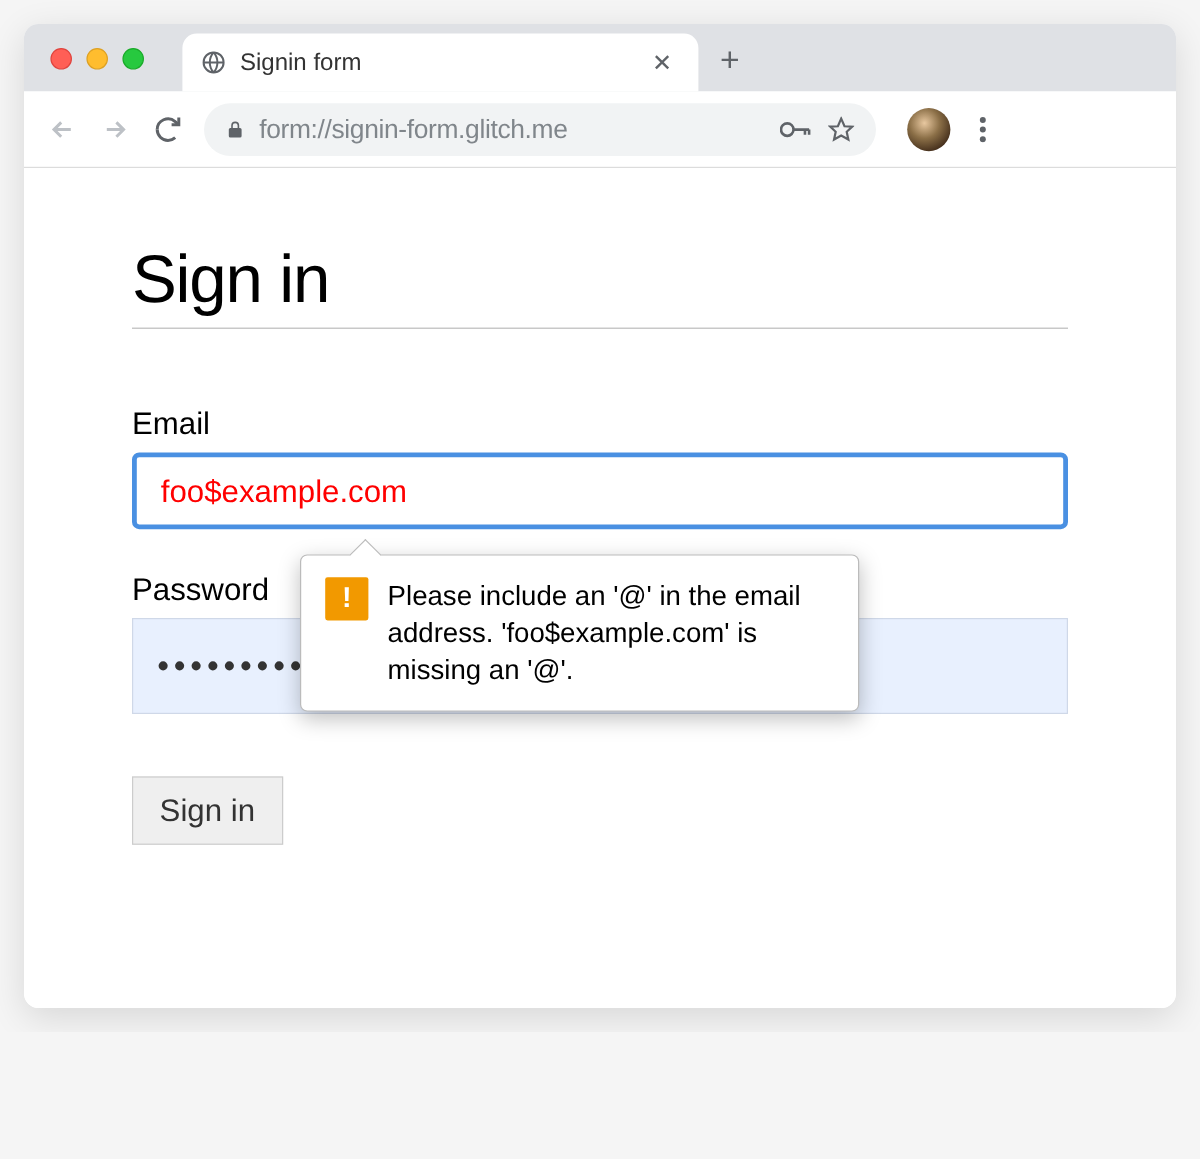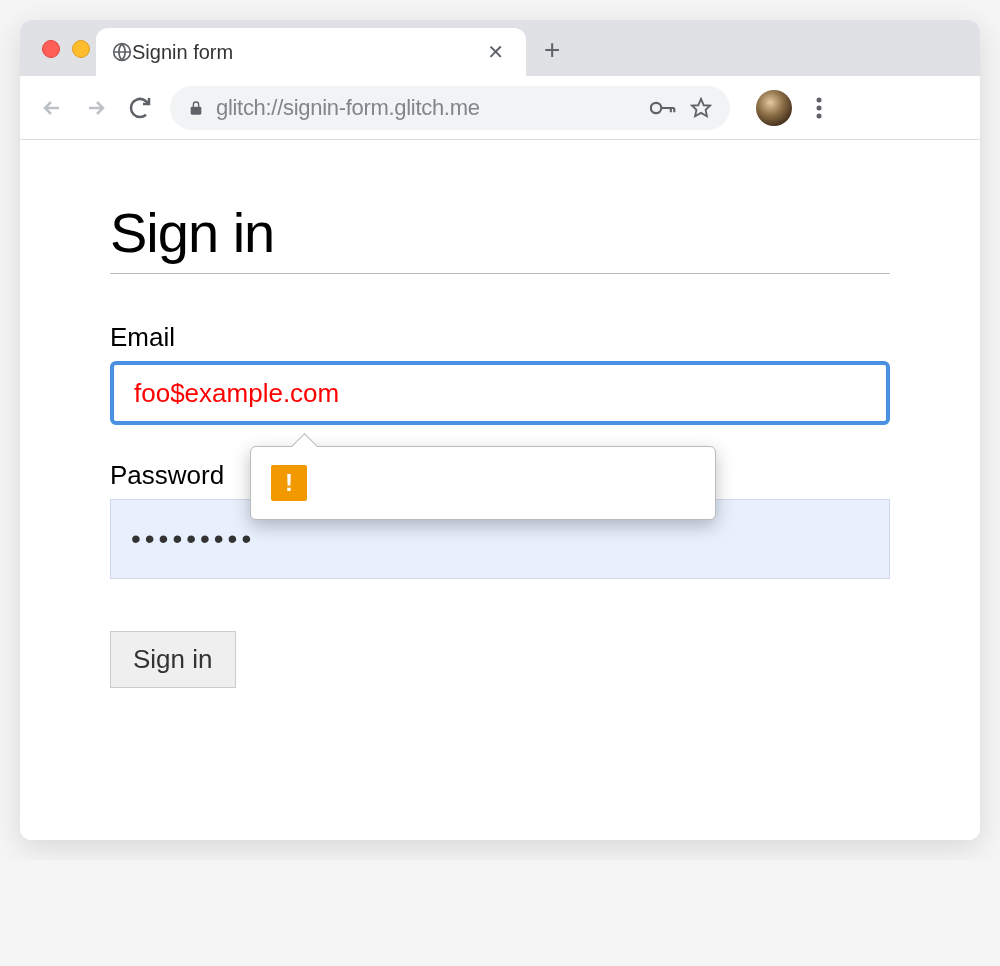--- a/index.html
+++ b/index.html
@@ -45,28 +45,29 @@
       width: 18px;
       height: 18px;
       border-radius: 50%;
     }
     
     .tl-red { background: #ff5f56; border: 1px solid #e0443e; }
     .tl-yellow { background: #ffbd2e; border: 1px solid #dea123; }
     .tl-green { background: #27c93f; border: 1px solid #1aab29; }
     
     .tab {
-      margin-left: 56px;
+      margin-left: 112px;
       background: #fff;
       border-radius: 12px 12px 0 0;
       height: 48px;
       width: 430px;
       display: flex;
       align-items: center;
       padding: 0 16px;
+      gap: 12px;
       position: relative;
     }
     
     .tab-icon {
       color: #5f6368;
       font-size: 20px;
     }
     
     .tab-title {
       flex: 1;
@@ -168,21 +169,21 @@
     .page-title {
       font-size: 56px;
       font-weight: 400;
       color: #000;
       padding-bottom: 8px;
       border-bottom: 1px solid #bbb;
       letter-spacing: -1px;
     }
     
     .form-group {
-      margin-top: 48px;
+      margin-top: 64px;
     }
     
     .form-label {
       font-size: 26px;
       color: #000;
       display: block;
       margin-bottom: 8px;
     }
     
     .email-input {
@@ -320,21 +321,21 @@
         <path d="M3 12a9 9 0 009 9 9 9 0 006-2.3"></path>
       </svg>
     </span>
 
     <div class="address-bar">
       <span class="lock-icon">
         <svg width="16" height="18" viewBox="0 0 24 24" fill="currentColor">
           <path d="M18 10h-1V7a5 5 0 00-10 0v3H6a2 2 0 00-2 2v8a2 2 0 002 2h12a2 2 0 002-2v-8a2 2 0 00-2-2zM9 7a3 3 0 016 0v3H9V7z"></path>
         </svg>
       </span>
-      <span class="url">glitch://signin-form.glitch.me</span>
+      <span class="url">form://signin-form.glitch.me</span>
       <div class="address-icons">
         <span>
           <svg width="26" height="16" viewBox="0 0 30 16" fill="currentColor">
             <circle cx="7" cy="8" r="6" fill="none" stroke="currentColor" stroke-width="2.5"></circle>
             <path d="M13 8h15M24 8v5M28 8v5" stroke="currentColor" stroke-width="2.5"></path>
           </svg>
         </span>
         <span>
           <svg width="22" height="22" viewBox="0 0 24 24" fill="none" stroke="currentColor" stroke-width="2">
             <polygon points="12 2 15 9 22 9.3 17 14 18.5 21 12 17.3 5.5 21 7 14 2 9.3 9 9"></polygon>
@@ -361,19 +362,20 @@
       <label class="form-label">Email</label>
       <input type="text" class="email-input" value="foo$example.com" style="">
     </div>
     
     <div class="password-wrapper">
       <label class="form-label">Password</label>
       <input type="text" class="password-input" value="•••••••••" style="">
       
       <div class="tooltip">
         <div class="tooltip-icon">!</div>
+        <div class="tooltip-text">Please include an '@' in the email address. 'foo$example.com' is missing an '@'.</div>
       </div>
     </div>
     
     <button class="signin-btn">Sign in</button>
   </div>
 
 </div>
 
 </body></html>

